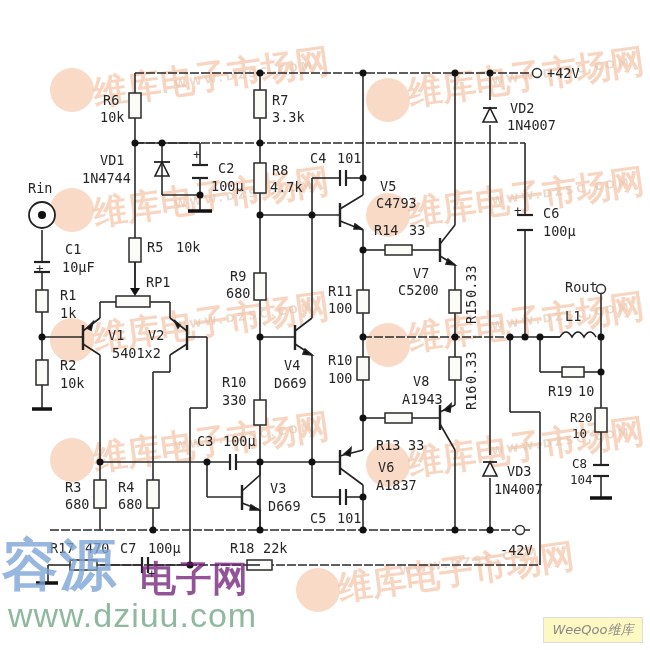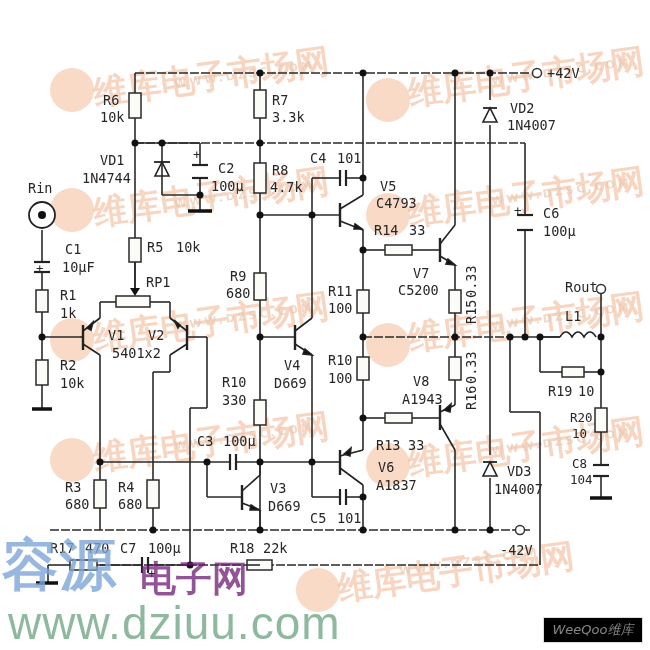--- a/index.html
+++ b/index.html
@@ -11,22 +11,22 @@
   .dot { fill:#111; }
   .term { fill:#fff; stroke:#333; stroke-width:1.5; }
   .lbl { font-family:"DejaVu Sans Mono", monospace; font-size:13.5px; fill:#262626; }
   .lbls { font-family:"DejaVu Sans Mono", monospace; font-size:12.5px; fill:#262626; }
   .gnd { stroke:#111; stroke-width:3.5; }
   .wm-cn { font-family:"DejaVu Sans", sans-serif; font-weight:bold; fill:#f2b48e; opacity:0.55; }
   .wm-url { font-family:"DejaVu Sans", sans-serif; font-weight:bold; fill:#e7c9b4; opacity:0.7; letter-spacing:3px; }
   .wm-logo { fill:#f3c1a0; opacity:0.6; }
   .blue-wm { position:absolute; left:2px; top:528px; font-family:"DejaVu Sans", sans-serif; font-weight:bold; font-size:56px; color:#7ea6d8; opacity:0.8; letter-spacing:2px; }
   .orange-wm { position:absolute; left:140px; top:555px; font-family:"DejaVu Sans", sans-serif; font-weight:bold; font-size:36px; color:#701a75; opacity:0.75; }
-  .green-url { position:absolute; left:8px; top:596px; font-family:"Liberation Sans", sans-serif; font-size:46px; color:#8fb99e; letter-spacing:1px; }
-  .brand-box { position:absolute; left:543px; top:617px; width:98px; height:24px; border:1px solid #ddd; background:#000000; font-family:"DejaVu Sans", sans-serif; font-style:italic; font-size:13px; color:#888; display:flex; align-items:center; justify-content:center; }
+  .green-url { position:absolute; left:8px; top:596px; font-family:"Liberation Sans", sans-serif; font-size:34px; color:#8fb99e; letter-spacing:1px; }
+  .brand-box { position:absolute; left:543px; top:617px; width:98px; height:24px; border:1px solid #ddd; background:#fef9c3; font-family:"DejaVu Sans", sans-serif; font-style:italic; font-size:13px; color:#888; display:flex; align-items:center; justify-content:center; }
 </style>
 </head>
 <body>
 
 <svg id="schem" viewBox="0 0 650 650" xmlns="http://www.w3.org/2000/svg">
 
   <g>
     <g>
         <circle class="wm-logo" cx="72" cy="90" r="22"></circle>
       </g>

